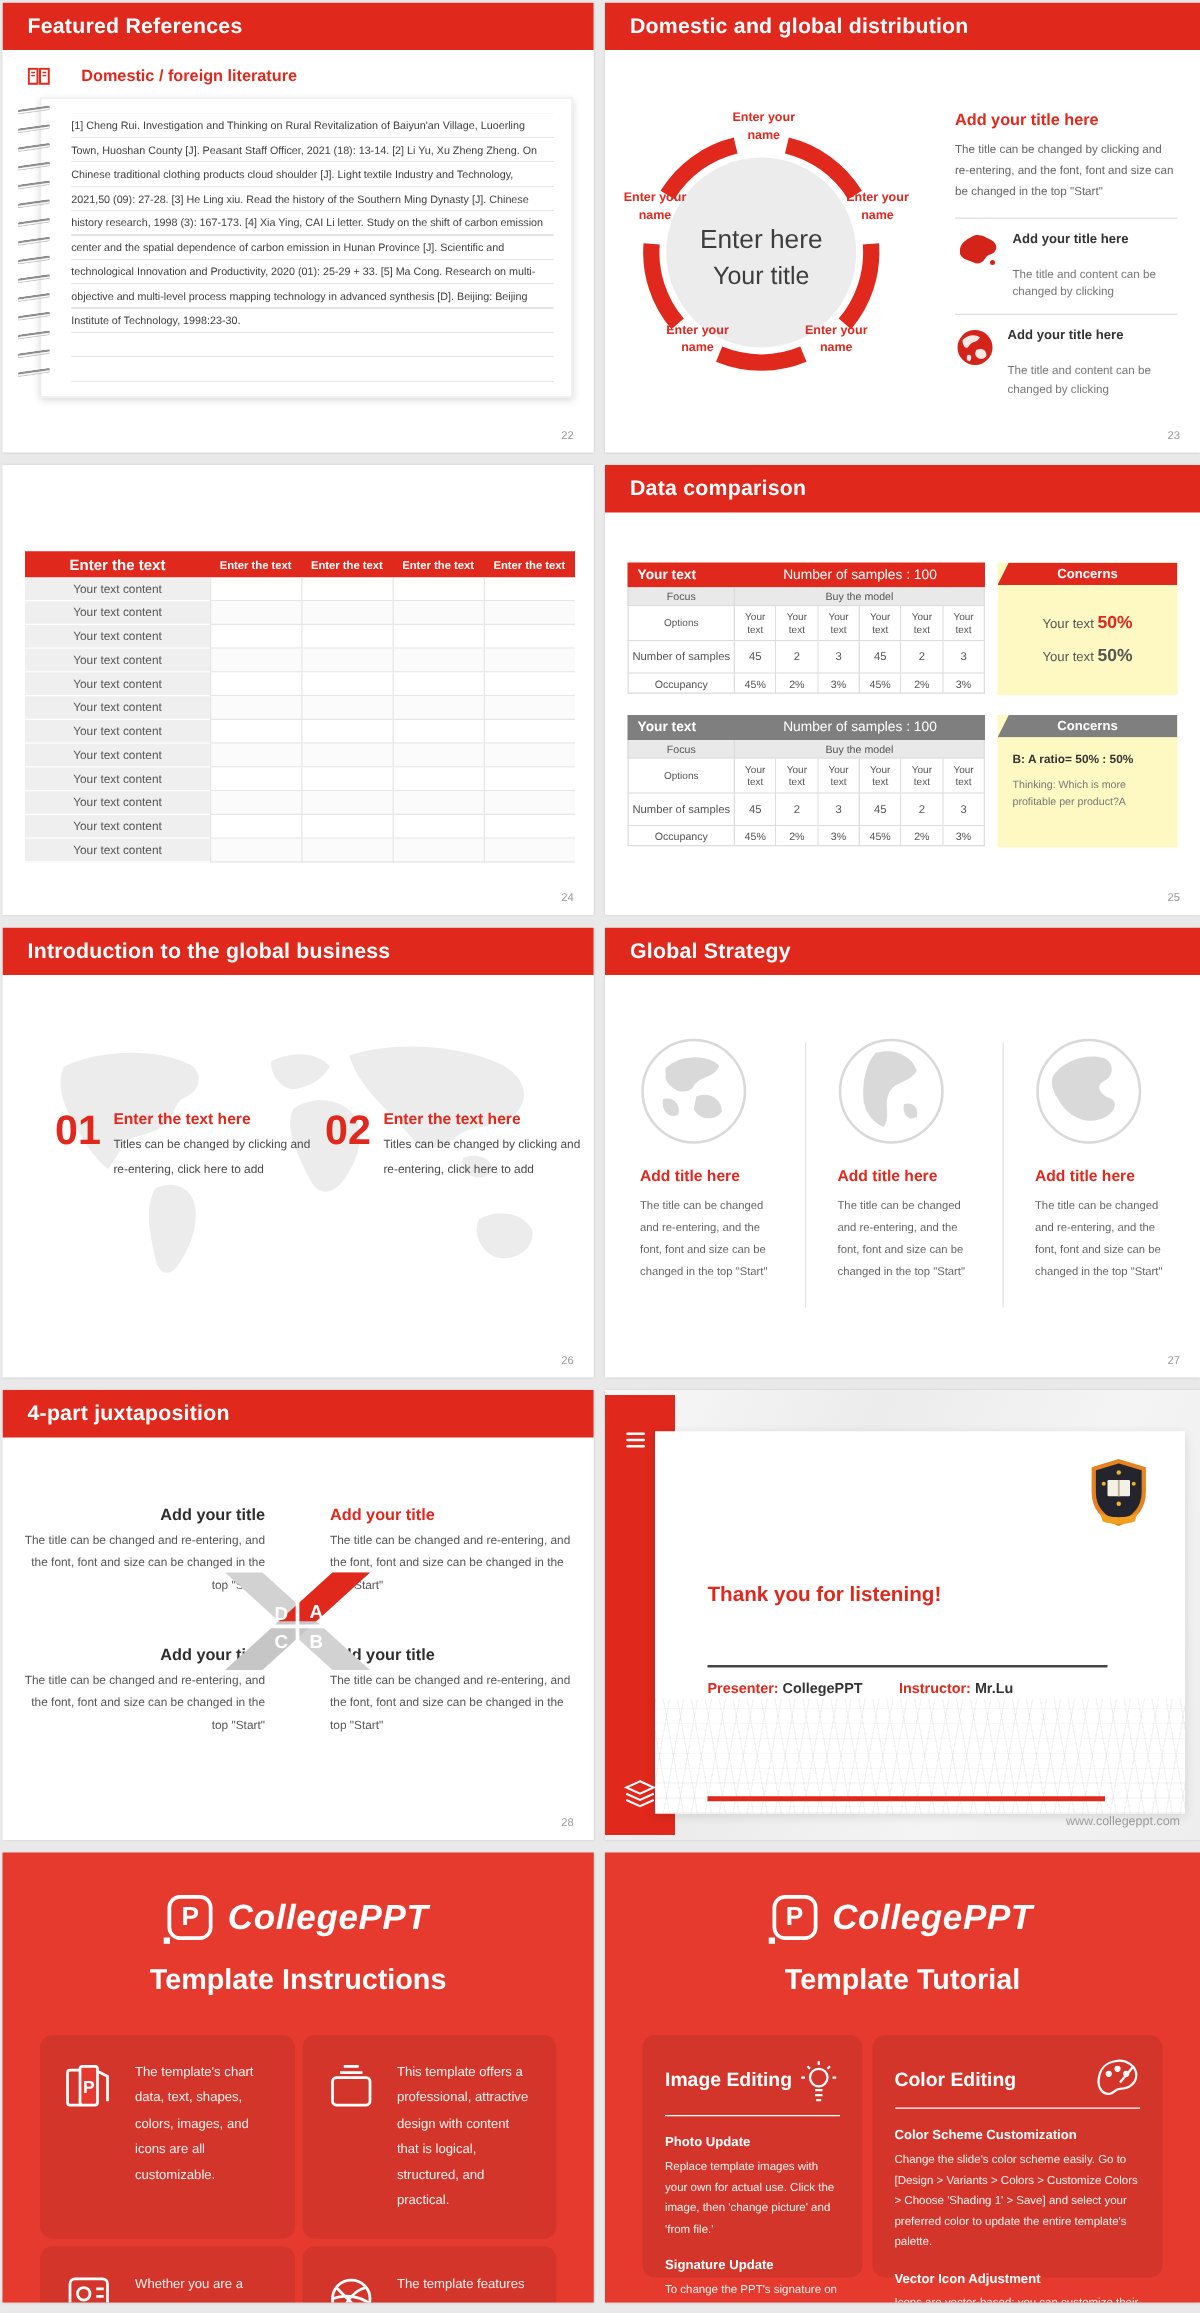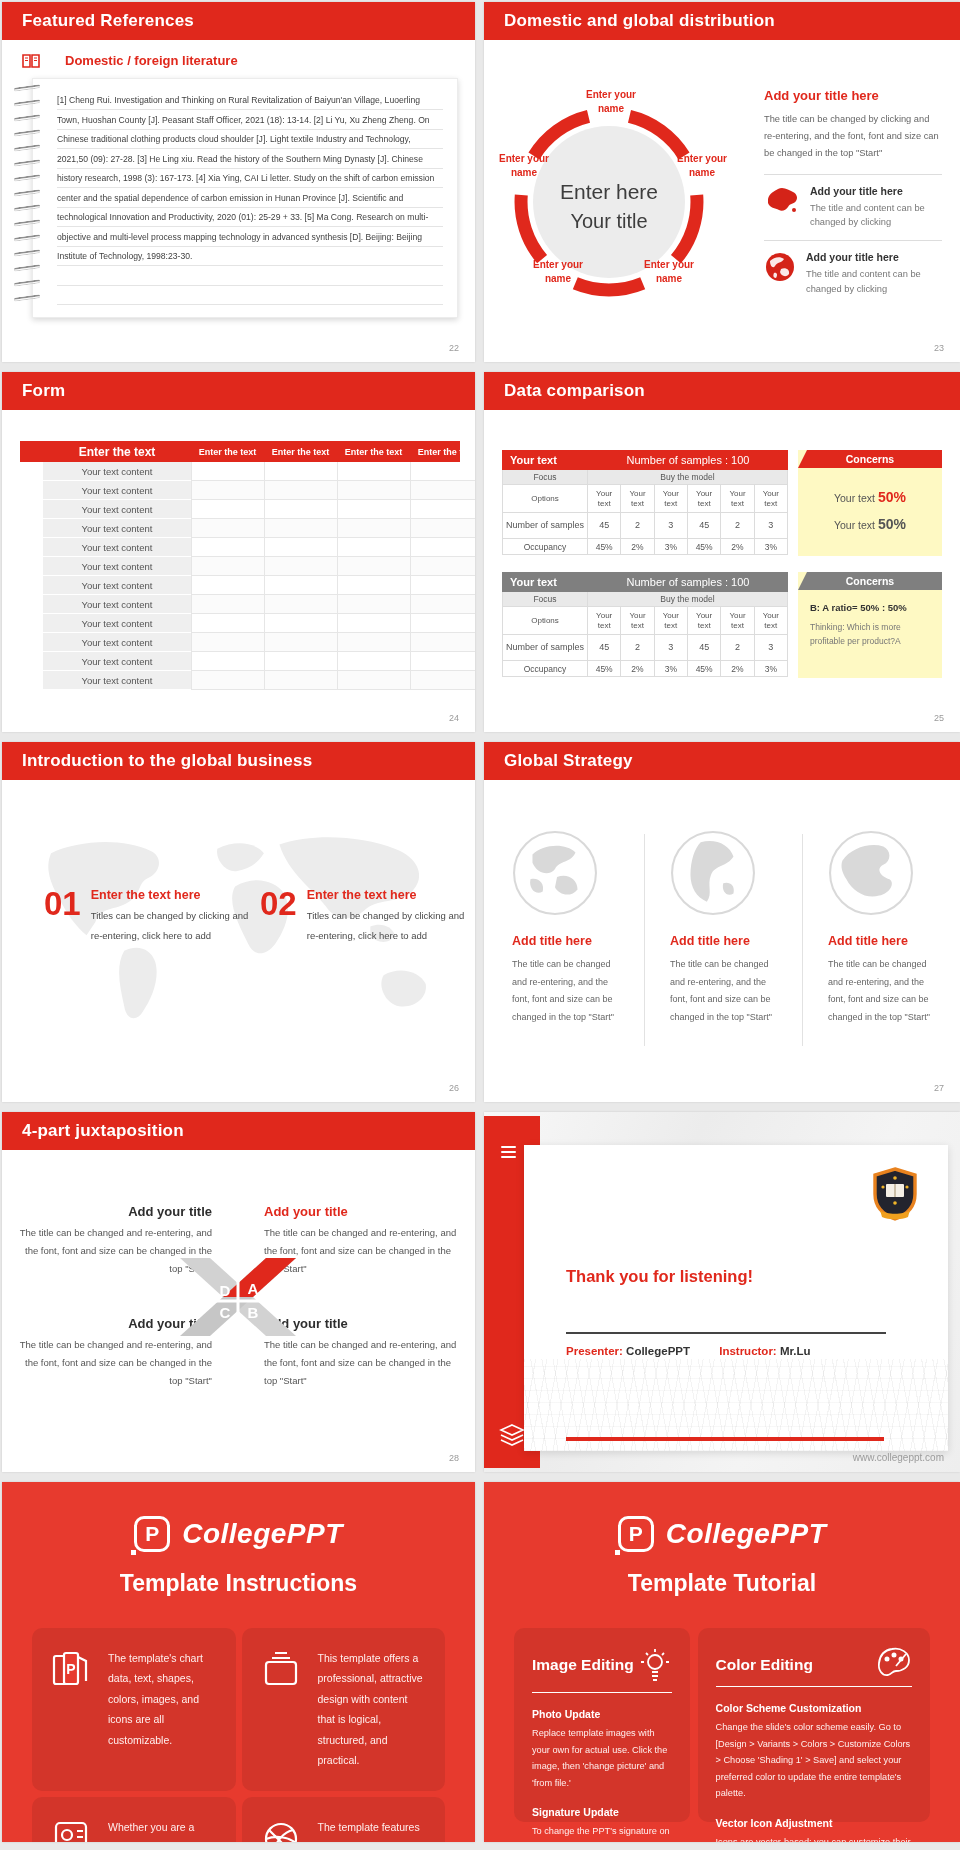--- a/index.html
+++ b/index.html
@@ -25,25 +25,25 @@
   .ring{position:absolute;left:27px;top:102px;}
   .center-label{position:absolute;left:27px;top:178px;width:196px;text-align:center;color:#3d3d3d;}
   .center-label .l1{font-size:21px;}
   .center-label .l2{font-size:20px;margin-top:6px;}
   .node{position:absolute;width:58px;text-align:center;color:var(--red);font-weight:bold;font-size:10px;line-height:1.4;}
   .dist-right{position:absolute;left:280px;top:86px;width:178px;}
   .dist-right h3{color:var(--red);font-size:13px;font-weight:bold;}
   .dist-right .body{margin-top:8px;font-size:9.3px;color:#666;line-height:1.85;}
   .dist-item{display:flex;gap:10px;border-top:1px solid #ddd;margin-top:11px;padding-top:10px;}
   .dist-item .txt h4{font-size:10.5px;color:#333;font-weight:bold;}
-  .dist-item .txt p{font-size:9.3px;color:#777;line-height:1.55;margin-top:4px;}
+  .dist-item .txt p{font-size:9.3px;color:#777;line-height:1.55;margin-top:15px;}
 
   
   .form-table{position:absolute;left:18px;top:69px;width:440px;font-size:9.5px;}
-  .f-hdr,.f-row{display:grid;grid-template-columns:148px repeat(4,73px);padding-left:23px;}
+  .f-hdr,.f-row{display:grid;grid-template-columns:148px repeat(4,73px);}
   .f-hdr{background:var(--red);color:#fff;height:21px;}
   .f-hdr div{display:flex;align-items:center;justify-content:center;font-weight:bold;font-size:9px;}
   .f-hdr div:first-child{font-size:12px;}
   .f-row{height:19px;}
   .f-row .c1{background:#efefef;color:#555;display:flex;align-items:center;justify-content:center;border-bottom:1px solid #fff;}
   .f-row .c{background:#fff;border-bottom:1px solid #e6e6e6;border-left:1px solid #e6e6e6;}
   .f-row:nth-child(odd) .c{background:#fbfbfb;}
 
   
   .cmp-grp{position:absolute;left:18px;width:286px;}
@@ -226,23 +226,20 @@
         <div class="txt">
           <h4>Add your title here</h4>
           <p>The title and content can be changed by clicking</p>
         </div>
       </div>
     </div>
     <div class="pnum">23</div>
   </section>
 
   <section class="slide">
-    <div class="bar">
-        <span>Form</span>
-      </div>
     <div class="form-table">
       <div class="f-hdr">
         <div>Enter the text</div>
         <div>Enter the text</div>
         <div>Enter the text</div>
         <div>Enter the text</div>
         <div>Enter the text</div>
       </div>
       <div class="f-row">
         <div class="c1">Your text content</div>

